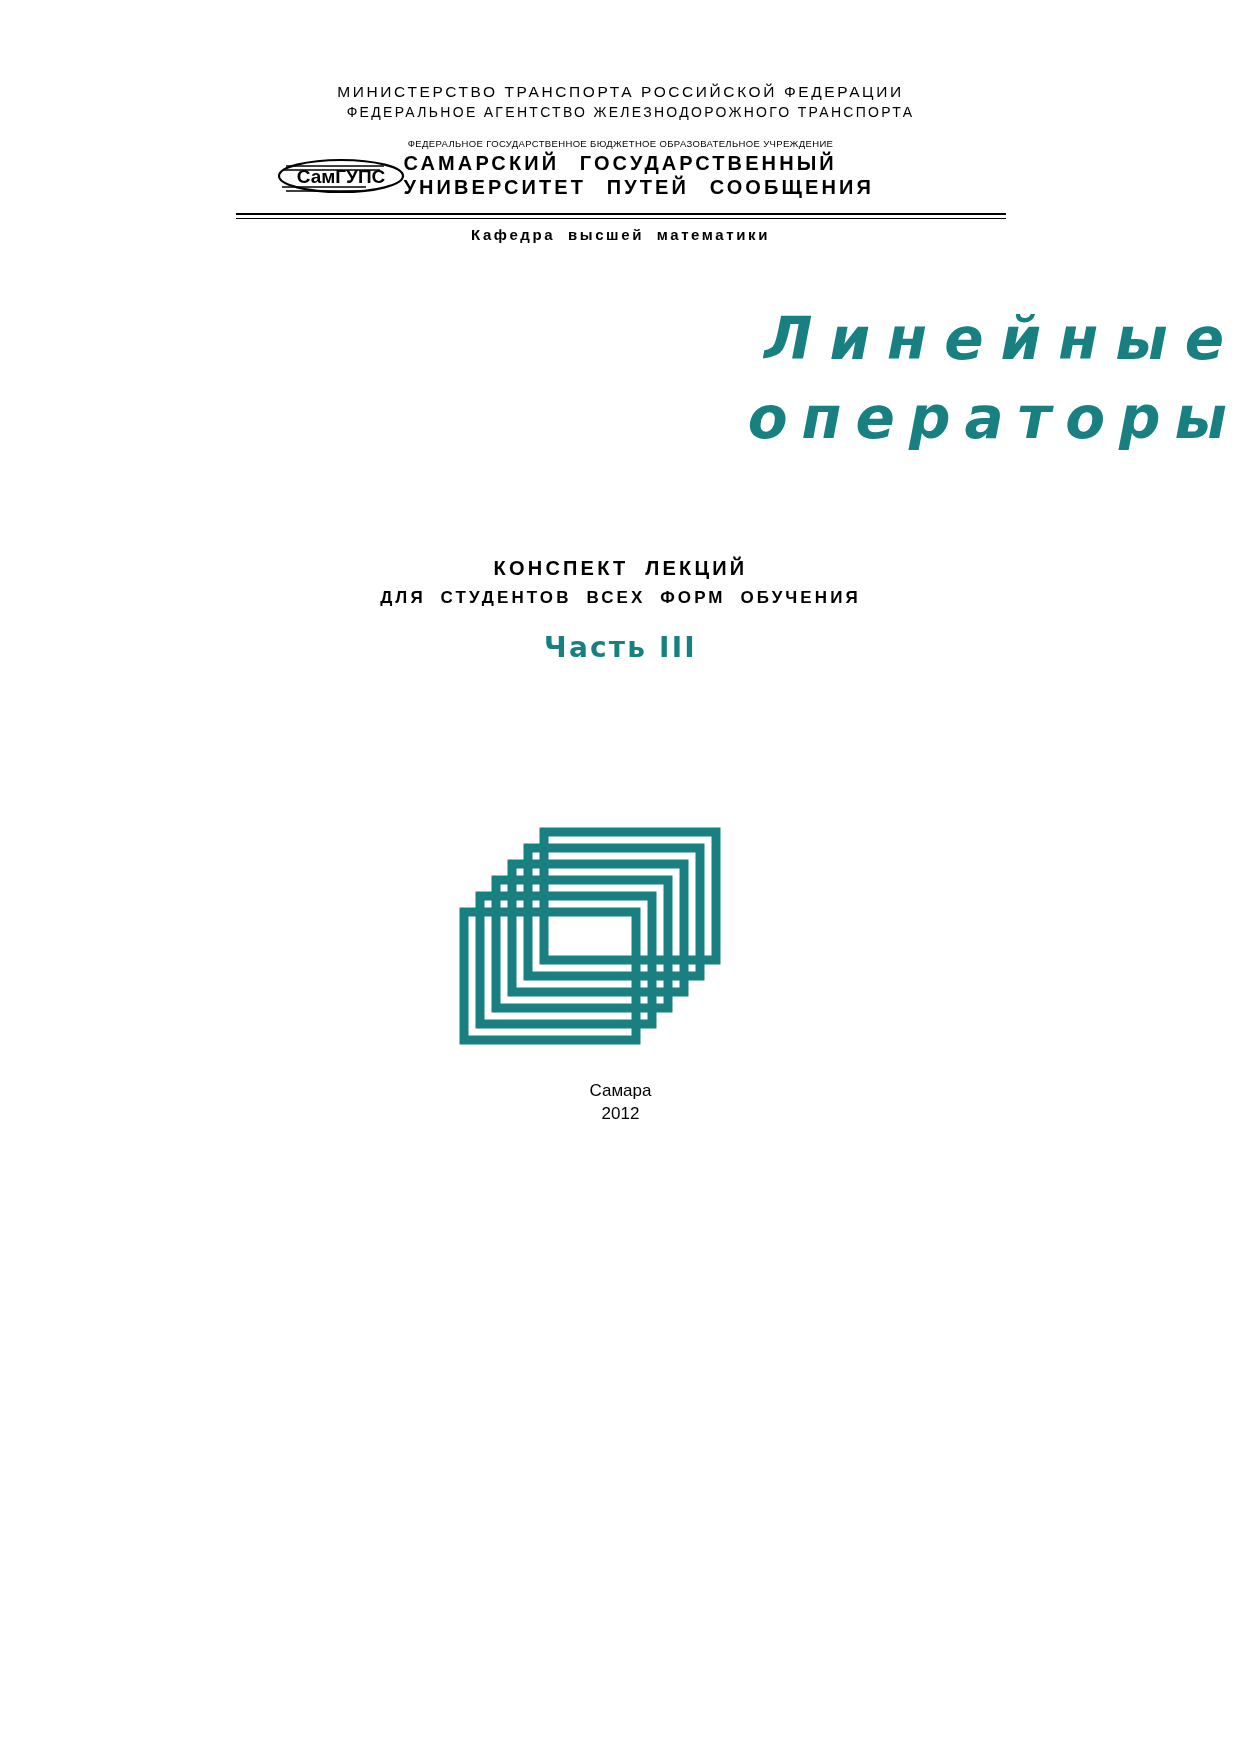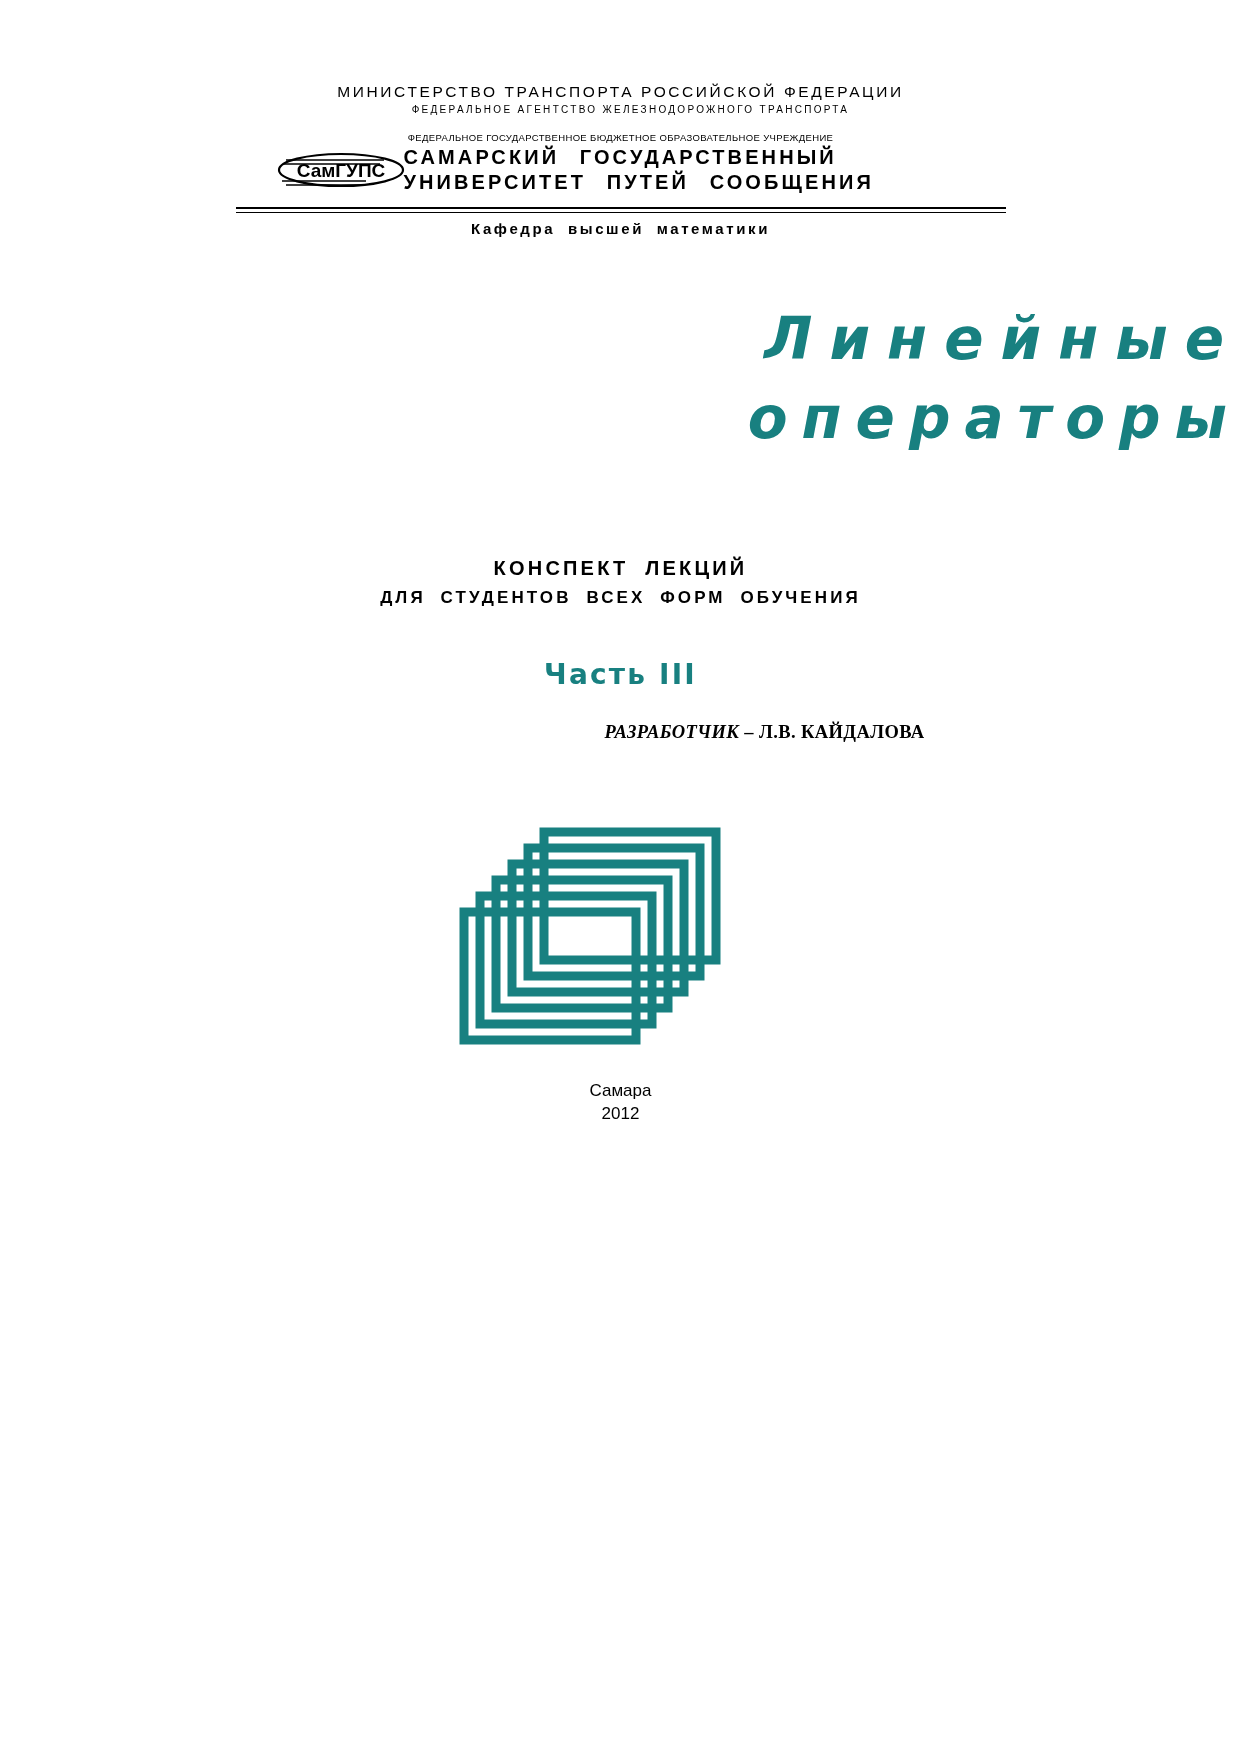--- a/index.html
+++ b/index.html
@@ -32,21 +32,21 @@
     text-align: center;
   }
   .ministry-line {
     font-size: 15.5px;
     letter-spacing: 2.6px;
     color: #000;
     line-height: 1.35;
     white-space: nowrap;
   }
   .agency-line {
-    font-size: 10px;
+    font-size: 14px;
     letter-spacing: 2.3px;
     color: #000;
     line-height: 1.35;
     white-space: nowrap;
     padding-left: 20px;
   }
   .fgbou-line {
     font-size: 9.5px;
     letter-spacing: 0.35px;
     color: #000;
@@ -146,21 +146,21 @@
     word-spacing: 8px;
   }
   .sub2 {
     margin-top: 8px;
     font-size: 17px;
     font-weight: bold;
     letter-spacing: 3.1px;
     word-spacing: 7px;
   }
   .part {
-    margin-top: 50px;
+    margin-top: 23px;
     color: #188080;
     font-size: 28px;
     font-weight: bold;
     letter-spacing: 2.2px;
     font-family: "DejaVu Sans", sans-serif;
   }
 
   
   .developer {
     position: absolute;
@@ -245,23 +245,20 @@
     <div class="line1">Линейные</div>
     <div class="line2">операторы</div>
   </div>
 
   <div class="subtitle-block">
     <div class="sub1">КОНСПЕКТ ЛЕКЦИЙ</div>
     <div class="sub2">ДЛЯ СТУДЕНТОВ ВСЕХ ФОРМ ОБУЧЕНИЯ</div>
     <div class="part">Часть III</div>
   </div>
 
-  <div class="developer">
-    <span class="role">РАЗРАБОТЧИК</span><span> – </span><span>Л.В. КАЙДАЛОВА</span>
-  </div>
 
   <div class="emblem">
     <svg width="330" height="240" viewBox="0 0 330 240" xmlns="http://www.w3.org/2000/svg">
       <g fill="none" stroke="#188080" stroke-width="9">
         <rect x="88" y="10" width="172" height="128"></rect>
         <rect x="72" y="26" width="172" height="128"></rect>
         <rect x="56" y="42" width="172" height="128"></rect>
         <rect x="40" y="58" width="172" height="128"></rect>
         <rect x="24" y="74" width="172" height="128"></rect>
         <rect x="8" y="90" width="172" height="128"></rect>

